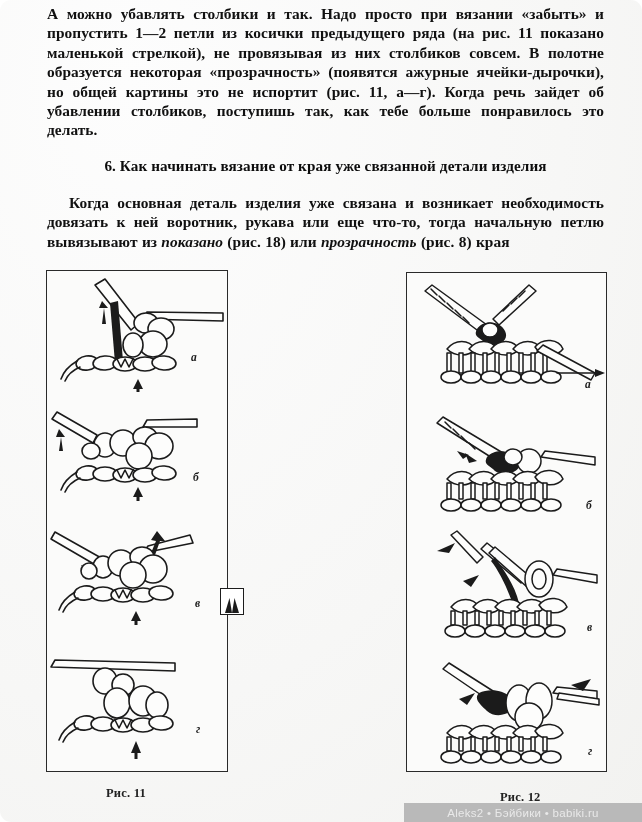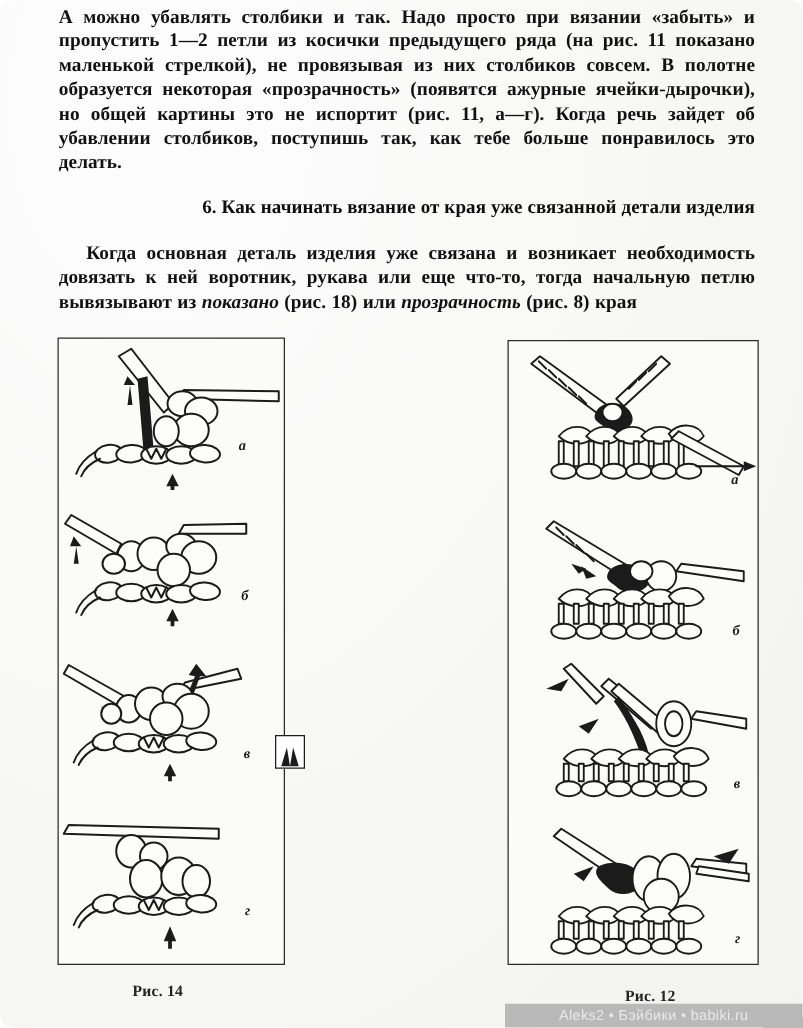--- a/index.html
+++ b/index.html
@@ -32,21 +32,21 @@
     word-spacing:0.4px;
     font-weight:600;
     color:#111;
   }
   p.body.indent{text-indent:22px;}
   .heading{
     position:absolute;
     left:47px;top:157px;width:557px;
     font-size:15.2px;
     font-weight:bold;
-    text-align:right;
+    text-align:center;
     letter-spacing:0.1px;
     color:#0d0d0d;
   }
   .para2{
     position:absolute;
     left:47px;top:193px;width:557px;
   }
   .ital{font-style:italic;font-weight:bold;}
   
   .figbox{
@@ -408,18 +408,18 @@
             <ellipse class="fillw" cx="104" cy="116" rx="10" ry="6"></ellipse>
             <ellipse class="fillw" cx="124" cy="116" rx="10" ry="6"></ellipse>
             <ellipse class="fillw" cx="144" cy="116" rx="10" ry="6"></ellipse>
           </g>
         </g>
       </svg>
       <span class="panel-label" style="left:181px;top:104px">г</span>
     </div>
   </div>
 
-  <div class="caption" id="cap-left">Рис. 14</div>
+  <div class="caption" id="cap-left">Рис. 11</div>
   <div class="caption" id="cap-right">Рис. 12</div>
 
   <div id="watermark">Aleks2 • Бэйбики • babiki.ru</div>
 
 </div>
 
 </body></html>

